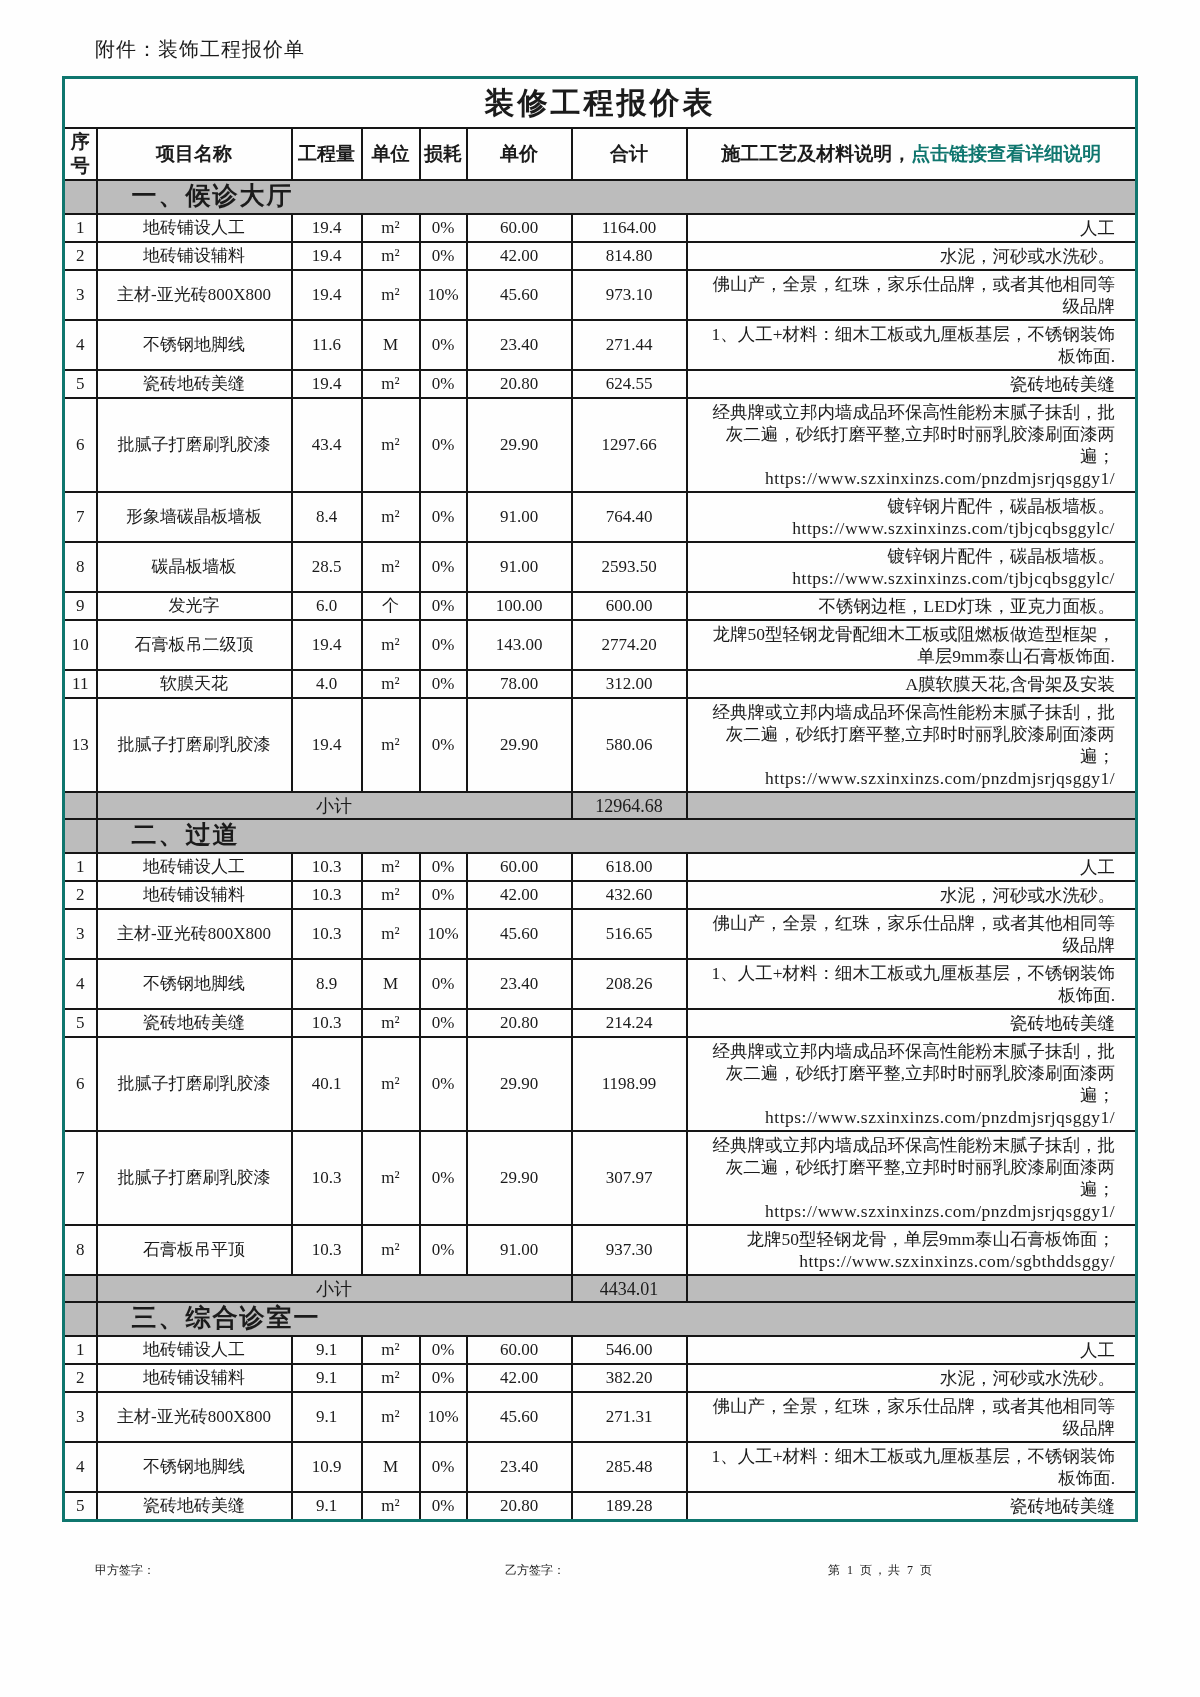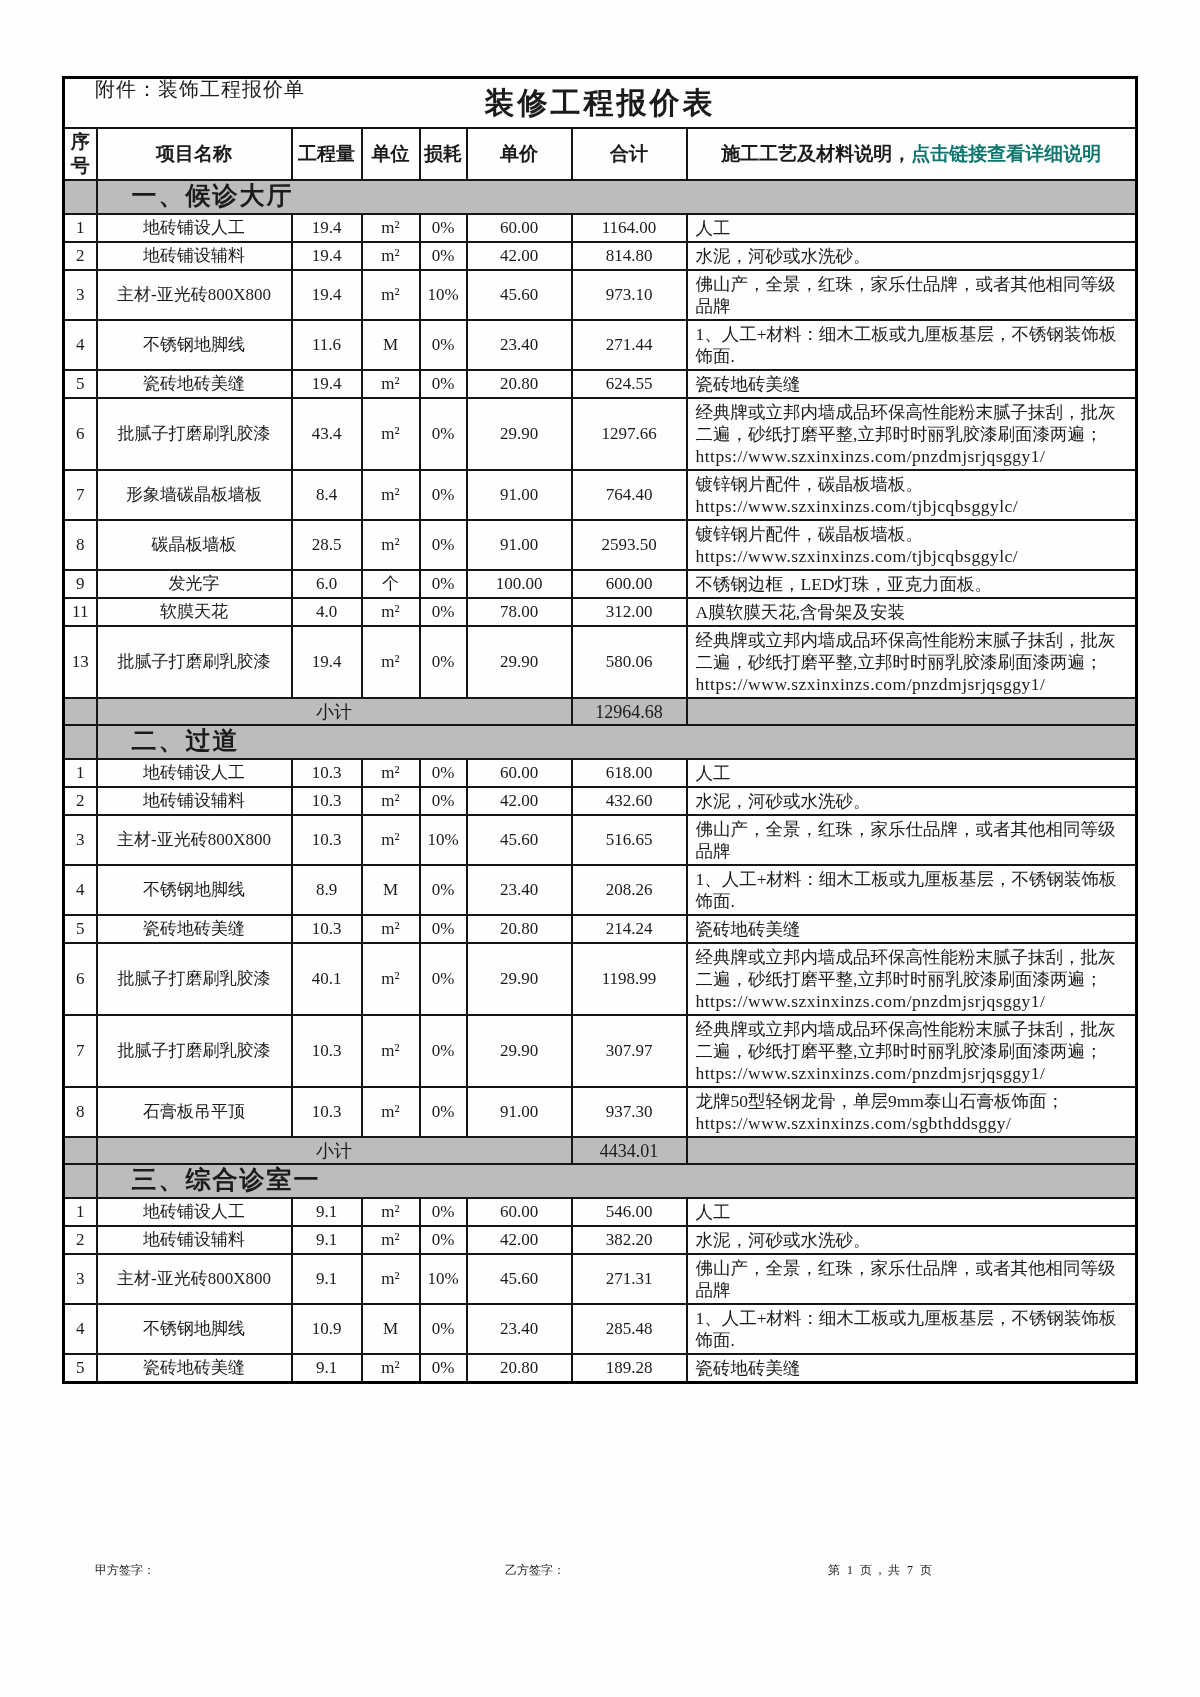--- a/index.html
+++ b/index.html
@@ -6,47 +6,47 @@
   .page{
     position:relative;
     width:1200px;height:1697px;
     background:#fefefe;
     font-family:"Liberation Serif","DejaVu Serif",serif;
     color:#1b1b1b;
     overflow:hidden;
   }
   .attachment{
     position:absolute;left:95px;top:36px;
-    font-size:20px;letter-spacing:1px;margin-top:40px;
+    font-size:20px;letter-spacing:1px;
   }
   table.quote{
     position:absolute;left:62px;top:76px;
     width:1073px;
     border-collapse:collapse;table-layout:fixed;
-    border:3px solid #000000;
+    border:3px solid #0f766e;
   }
   table.quote td, table.quote th{
     border:2px solid #161616;
     overflow:hidden;
   }
   .title-cell{
     height:46px;text-align:center;
     font-size:30px;font-weight:bold;letter-spacing:3px;
   }
   tr.head th{
     height:50px;font-size:19px;font-weight:bold;
     text-align:center;vertical-align:middle;padding:0 3px;line-height:24px;
   }
   .red{color:#0f766e;font-weight:bold;cursor:pointer;}
   tbody td{
     font-size:17px;text-align:center;vertical-align:middle;
     padding:1px 2px;line-height:20px;
   }
   td.desc{
-    text-align:left;padding:2px 8px;font-size:17.5px;line-height:22px;
+    text-align:right;padding:2px 20px;font-size:17.5px;line-height:22px;
   }
   td.desc .url{display:block;word-break:break-all;letter-spacing:0.5px;}
   tr.section-row td{
     background:#bcbcbc;height:28px;vertical-align:middle;
   }
   tr.section-row td.sec-title{
     font-size:25px;font-weight:bold;letter-spacing:2px;
     text-align:left;padding:1px 0 3px 34px;
   }
   tr.subtotal-row td{
@@ -183,20 +183,30 @@
           <td>9</td>
           <td>发光字</td>
           <td>6.0</td>
           <td>个</td>
           <td>0%</td>
           <td>100.00</td>
           <td>600.00</td>
           <td class="desc"><span>不锈钢边框，LED灯珠，亚克力面板。</span></td>
         </tr>
         <tr>
+          <td>10</td>
+          <td>石膏板吊二级顶</td>
+          <td>19.4</td>
+          <td>m²</td>
+          <td>0%</td>
+          <td>143.00</td>
+          <td>2774.20</td>
+          <td class="desc"><span>龙牌50型轻钢龙骨配细木工板或阻燃板做造型框架，单层9mm泰山石膏板饰面.</span></td>
+        </tr>
+        <tr>
           <td>11</td>
           <td>软膜天花</td>
           <td>4.0</td>
           <td>m²</td>
           <td>0%</td>
           <td>78.00</td>
           <td>312.00</td>
           <td class="desc"><span>A膜软膜天花,含骨架及安装</span></td>
         </tr>
         <tr>

